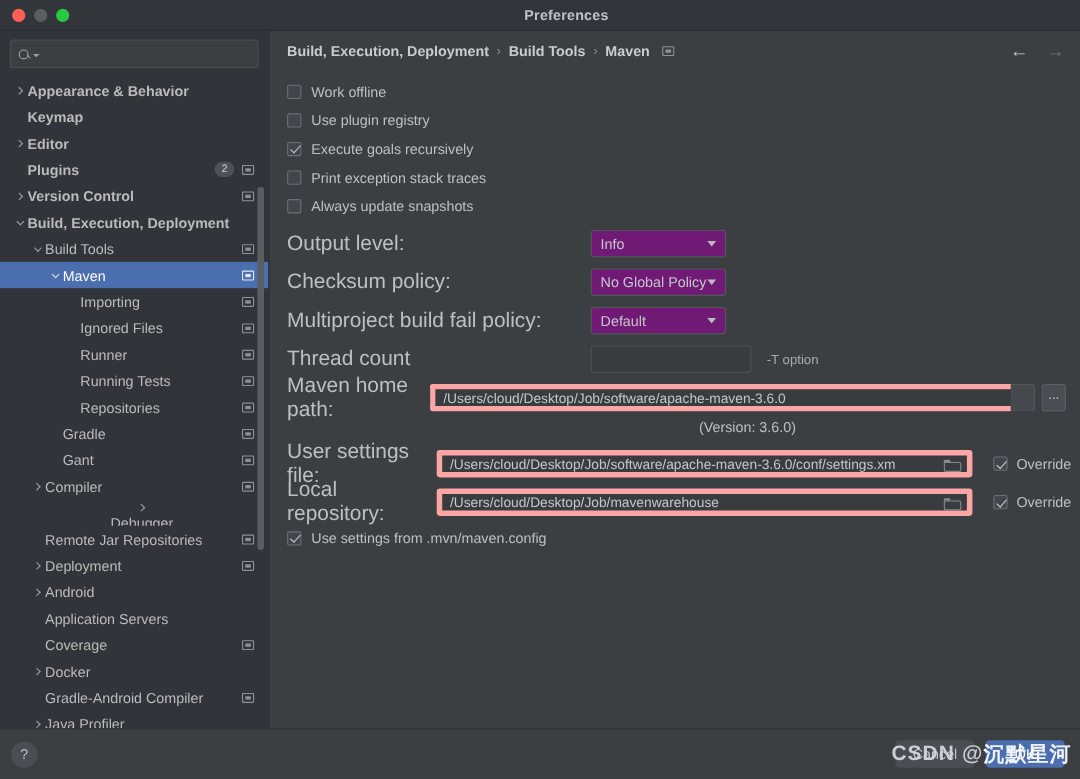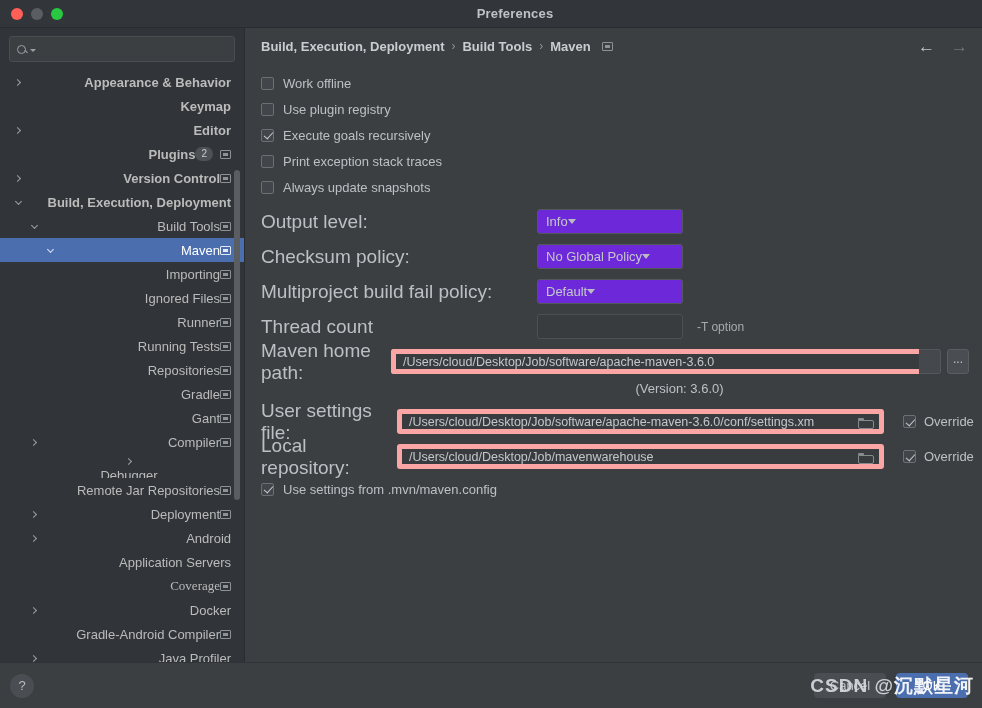--- a/index.html
+++ b/index.html
@@ -68,21 +68,21 @@
     width: 0; height: 0; border-left: 3px solid transparent;
     border-right: 3px solid transparent; border-top: 3.5px solid #9aa0a6;
     margin-left: 3px; margin-top: 3px;
   }
   .search-input {
     flex: 1; background: transparent; border: none; outline: none;
     color: #bbbbbb; font-size: 12px; font-family: "Liberation Sans", sans-serif;
     margin-left: 4px;
   }
 
-  .tree { flex: 1; overflow: hidden; position: relative; padding-top: 2px; text-align: right; }
+  .tree { flex: 1; overflow: hidden; position: relative; padding-top: 2px; }
   .tnode {
     height: 24px; display: flex; align-items: center;
     padding-right: 13px; font-size: 13px; color: #bbbbbb;
     white-space: nowrap; cursor: default;
   }
   .tnode.sel { background: #4b6eaf; color: #ffffff; }
   .tnode .arrow {
     width: 14px; flex: 0 0 14px; display: flex;
     align-items: center; justify-content: center;
   }
@@ -150,24 +150,24 @@
     content: ""; position: absolute; left: 3.5px; top: 0.5px;
     width: 4px; height: 8px; border-right: 1.7px solid #c6cad0;
     border-bottom: 1.7px solid #c6cad0; transform: rotate(42deg);
   }
   .cb-label { font-size: 13px; color: #bcc0c4; margin-left: 9px; }
 
   
   .frow { display: flex; align-items: center; height: 35px; }
   .flabel { font-size: 19px; color: #bcc0c4; width: 276px; flex: 0 0 276px; }
   .combo {
-    width: 146px; height: 25px; background: #6d28d9;
+    width: 123px; height: 25px; background: #701a75;
     border: 1px solid #53585c; border-radius: 3px;
     display: flex; align-items: center; padding: 0 8px;
-    font-size: 13px; color: #c4c8cc; justify-content: flex-start;
+    font-size: 13px; color: #c4c8cc; justify-content: space-between;
   }
   .combo .tri {
     width: 0; height: 0; border-left: 4.5px solid transparent;
     border-right: 4.5px solid transparent; border-top: 5px solid #b9bdc1;
   }
   .tinput {
     width: 146px; height: 25px; background: #393c3f;
     border: 1px solid #4c5053; border-radius: 3px;
   }
   .hint { font-size: 12px; color: #a7abaf; margin-left: 14px; }
@@ -384,21 +384,21 @@
           <div class="tnode" style="padding-left: 27px;">
             <span class="arrow">
               <span class="chev right"></span>
             </span>
             <span class="tlabel">Android</span>
           </div>
           <div class="tnode" style="padding-left: 27px;">
             <span class="arrow"></span>
             <span class="tlabel">Application Servers</span>
           </div>
-          <div class="tnode" style="padding-left: 43px; font-family: Liberation Serif, serif;">
+          <div class="tnode" style="padding-left: 27px;">
             <span class="arrow"></span>
             <span class="tlabel">Coverage</span>
             <span class="wico"></span>
           </div>
           <div class="tnode" style="padding-left: 27px;">
             <span class="arrow">
               <span class="chev right"></span>
             </span>
             <span class="tlabel">Docker</span>
           </div>

